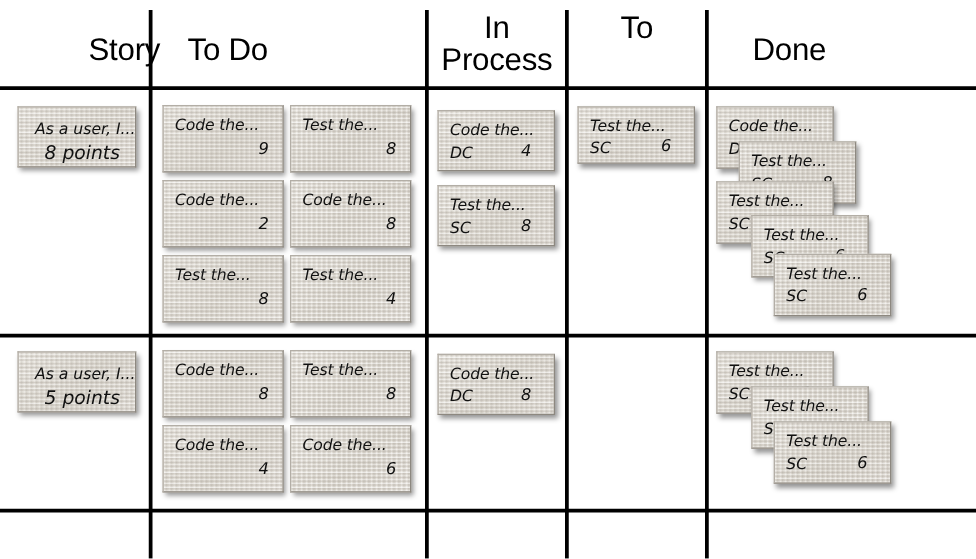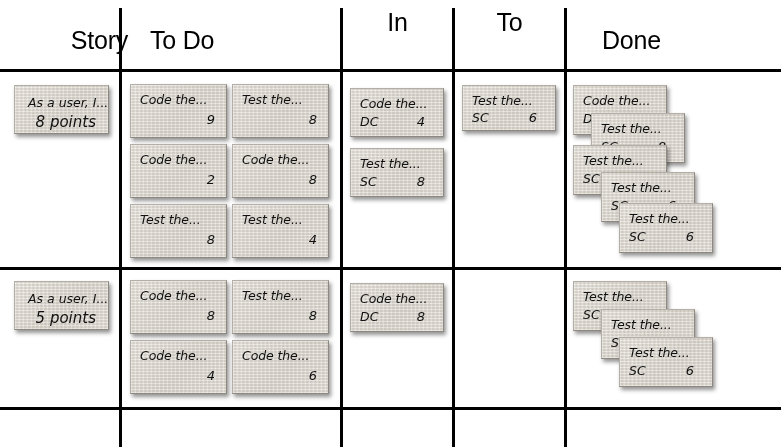--- a/index.html
+++ b/index.html
@@ -133,20 +133,21 @@
   <div class="hdr one-line" style="left:0px;width:119px;">
     <div>Story</div>
   </div>
 
   <div class="hdr one-line" style="left:122px;width:218px;text-align:left;padding-left:28px;box-sizing:border-box;">
     <div>To Do</div>
   </div>
 
   <div class="hdr two-line" style="left:343px;width:109px;">
     <div>In</div>
+    <div>Process</div>
   </div>
 
   <div class="hdr two-line" style="left:455px;width:109px;text-align:center;">
     <div>To</div>
   </div>
 
   <div class="hdr one-line" style="left:567px;width:214px;text-align:left;padding-left:35px;box-sizing:border-box;">
     <div>Done</div>
   </div>
 

